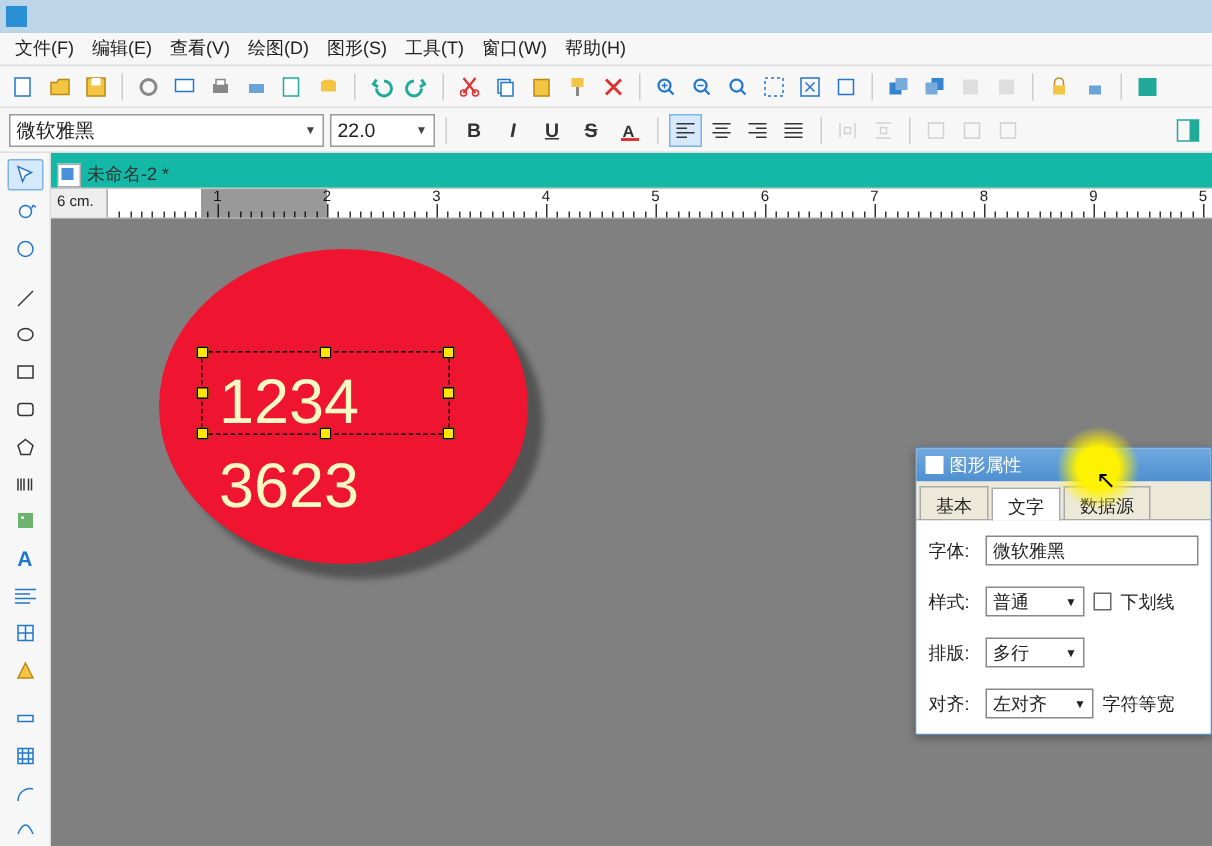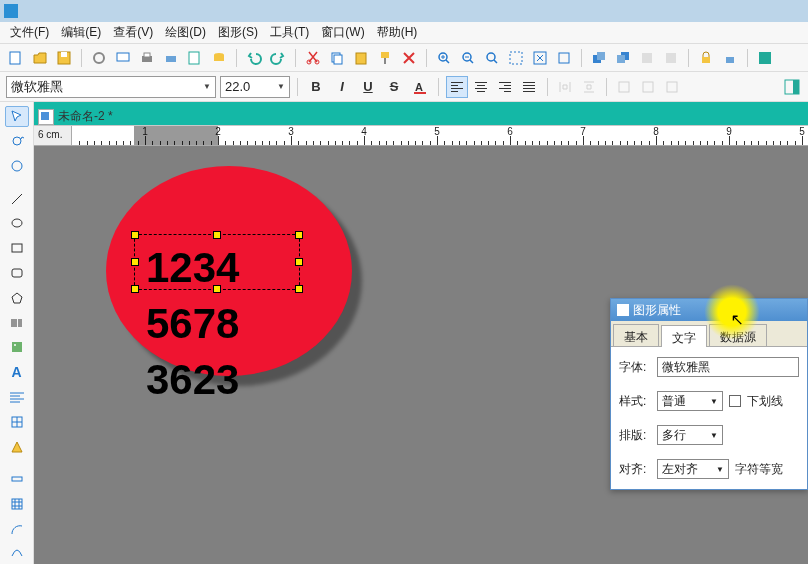--- a/index.html
+++ b/index.html
@@ -43,21 +43,21 @@
 .hruler .tick { position:absolute; bottom:0; width:1px; background:#333; }
 .hruler .tick.big { height:10px; }
 .hruler .tick.sm { height:5px; }
 .hruler .num { position:absolute; top:0; font-size:10px; color:#222; transform:translateX(-50%); }
 .hruler .sel { position:absolute; top:0; height:20px; background:rgba(0,0,0,.4); }
 
 .canvas { position:absolute; left:0; right:0; top:44px; bottom:0; background:#808080; overflow:hidden; }
 .oval-shadow { position:absolute; left:82px; top:30px; width:246px; height:210px; background:rgba(0,0,0,.35); border-radius:50%; filter:blur(2px); }
 .oval { position:absolute; left:72px; top:20px; width:246px; height:210px; background:#ef1430; border-radius:50%; }
 .size-label { position:absolute; left:120px; top:26px; color:#fff; font-size:42px; font-weight:600; letter-spacing:4px; }
-.textblock { position:absolute; left:112px; top:94px; font-size:42px; color:#000000; line-height:56px; font-weight:700; }
+.textblock { position:absolute; left:112px; top:94px; font-size:42px; color:#fef9c3; line-height:56px; font-weight:400; }
 .selbox { position:absolute; left:100px; top:88px; width:166px; height:56px; border:1px dashed #000; }
 .handle { position:absolute; width:8px; height:8px; background:#ffe600; border:1px solid #000; }
 
 .highlight { position:absolute; right:48px; top:182px; width:56px; height:56px; background:radial-gradient(circle,#fff200 0%,#fff200 35%,rgba(255,242,0,0) 70%); border-radius:50%; pointer-events:none; z-index: 20; }
 .cursor { position:absolute; right:64px; top:208px; font-size:16px; color:#000; z-index: 21; pointer-events:none; }
 
 .panel { position:absolute; right:0; top:196px; width:198px; background:#f4f4f4; border:1px solid #5a8ec7; box-shadow:0 2px 6px rgba(0,0,0,.3); z-index: 15; }
 .panel .phdr { height:22px; background:linear-gradient(#6fa9df,#4f8fd0); color:#fff; display:flex; align-items:center; padding:0 6px; gap:4px; font-size:12px; }
 .panel .phdr .picon { width:12px; height:12px; background:#fff; }
 .ptabs { height:26px; display:flex; background:#ece9d8; border-bottom:1px solid #aaa; }
@@ -571,21 +571,20 @@
           <div class="tick sm" style="left: 722.7px;"></div>
         </div>
       <div class="sel" style="left:100px;width:84px"></div>
     </div>
 
     <div class="canvas">
       <div class="oval-shadow"></div>
       <div class="oval"></div>
       <div class="textblock">
         <div>1234</div>
-        <div>5678</div>
         <div>3623</div>
       </div>
       <div class="selbox">
         <div class="handle" style="left:-4px;top:-4px"></div>
         <div class="handle" style="left:calc(50% - 4px);top:-4px"></div>
         <div class="handle" style="right:-4px;top:-4px"></div>
         <div class="handle" style="left:-4px;top:calc(50% - 4px)"></div>
         <div class="handle" style="right:-4px;top:calc(50% - 4px)"></div>
         <div class="handle" style="left:-4px;bottom:-4px"></div>
         <div class="handle" style="left:calc(50% - 4px);bottom:-4px"></div>

